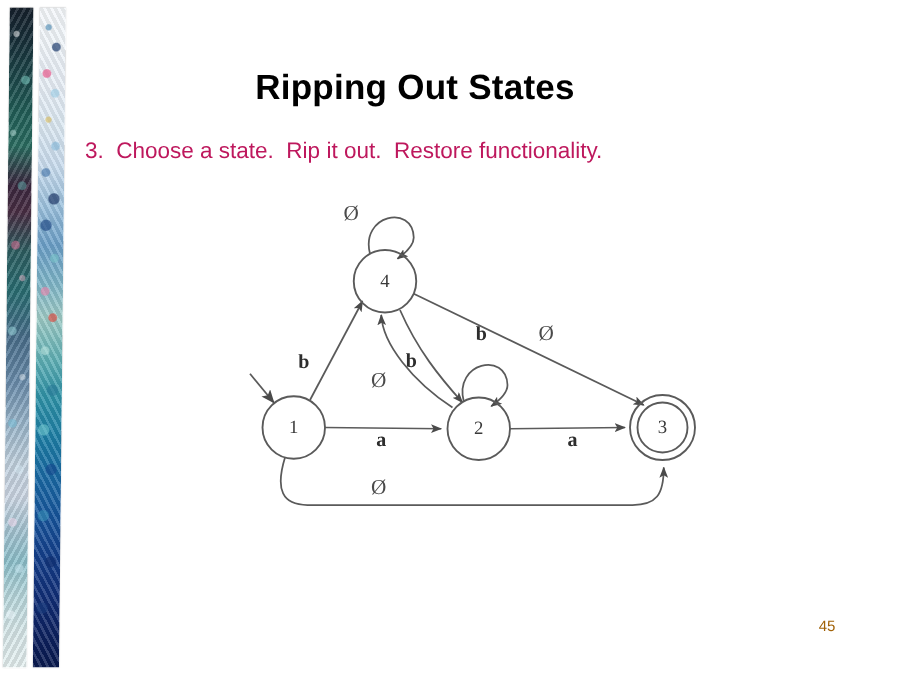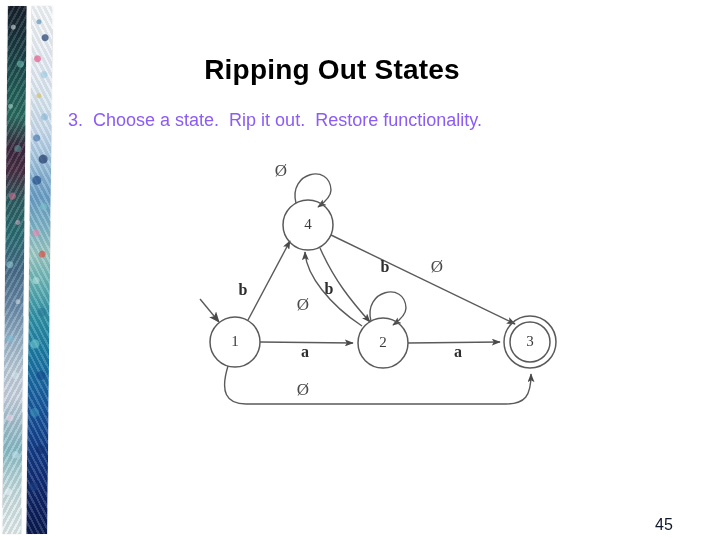--- a/index.html
+++ b/index.html
@@ -138,38 +138,38 @@
     font-weight: bold;
     letter-spacing: 0.2px;
     color: #000;
     line-height: 34px;
   }
   #bullet {
     position: absolute;
     left: 68px;
     top: 108px;
     font-size: 18px;
-    color: #8b5cf6;
+    color: #be185d;
     white-space: pre;
     line-height: 24px;
   }
   #caption {
     position: absolute;
     left: 103px;
     top: 440px;
     font-size: 17px;
     color: #1a1a1a;
     line-height: 22px;
   }
   #page-number {
     position: absolute;
     left: 655px;
-    top: 516px;
-    font-size: 16px;
-    color: #0f172a;
+    top: 494px;
+    font-size: 12px;
+    color: #a16207;
   }
 
   
   #diagram {
     position: absolute;
     left: 0;
     top: 0;
     width: 720px;
     height: 540px;
     pointer-events: none;

